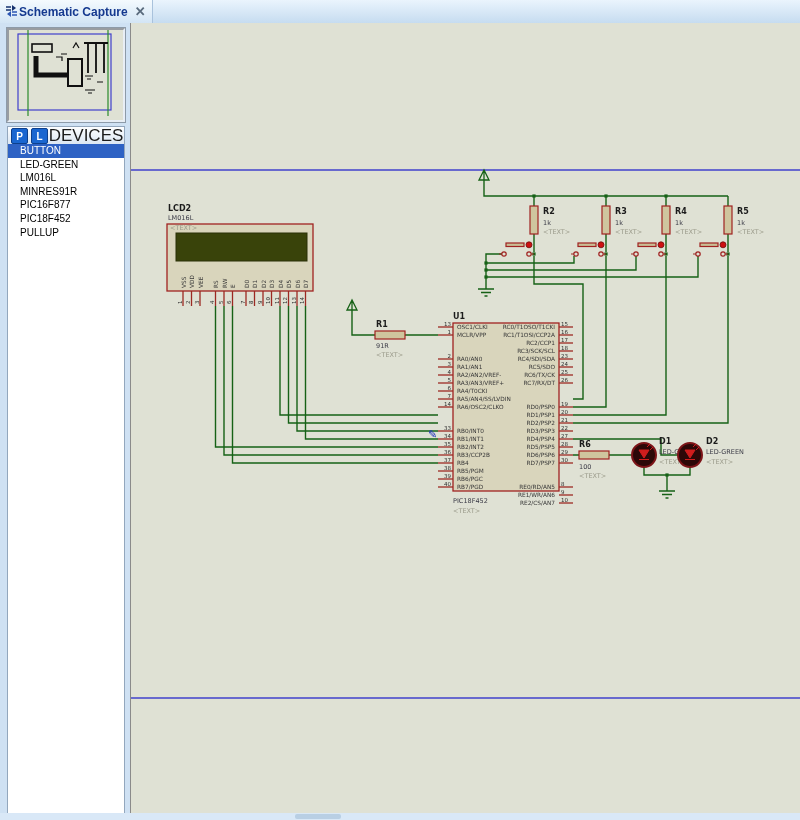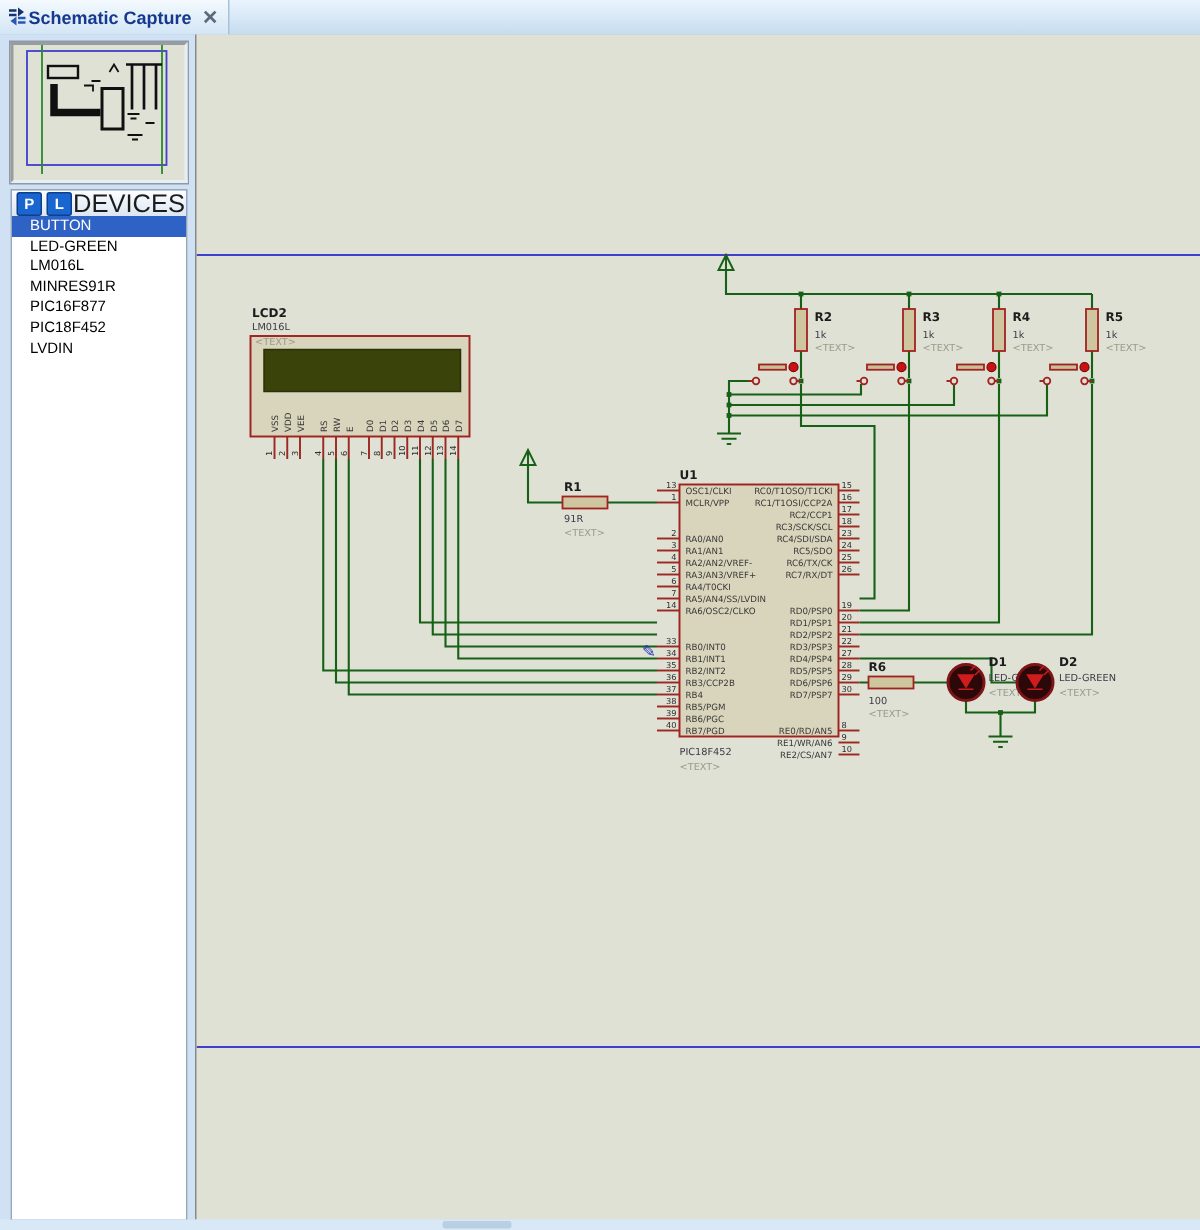--- a/index.html
+++ b/index.html
@@ -90,21 +90,21 @@
     <div id="devices-label">DEVICES</div>
   </div>
 
   <div id="device-list">
       <div class="dev-row selected">BUTTON</div>
       <div class="dev-row">LED-GREEN</div>
       <div class="dev-row">LM016L</div>
       <div class="dev-row">MINRES91R</div>
       <div class="dev-row">PIC16F877</div>
       <div class="dev-row">PIC18F452</div>
-      <div class="dev-row">LVDIN</div>
+      <div class="dev-row">PULLUP</div>
     </div>
 </div>
 
 <div id="canvas">
 <svg id="schematic-svg" width="670" height="790" viewBox="0 0 670 790">
 
   <line x1="0" y1="147" x2="670" y2="147" stroke="#4040cc" stroke-width="1.3"></line>
   <line x1="0" y1="675" x2="670" y2="675" stroke="#4040cc" stroke-width="1.3"></line>
 
   <g stroke="#166116" stroke-width="1.4" fill="none">

